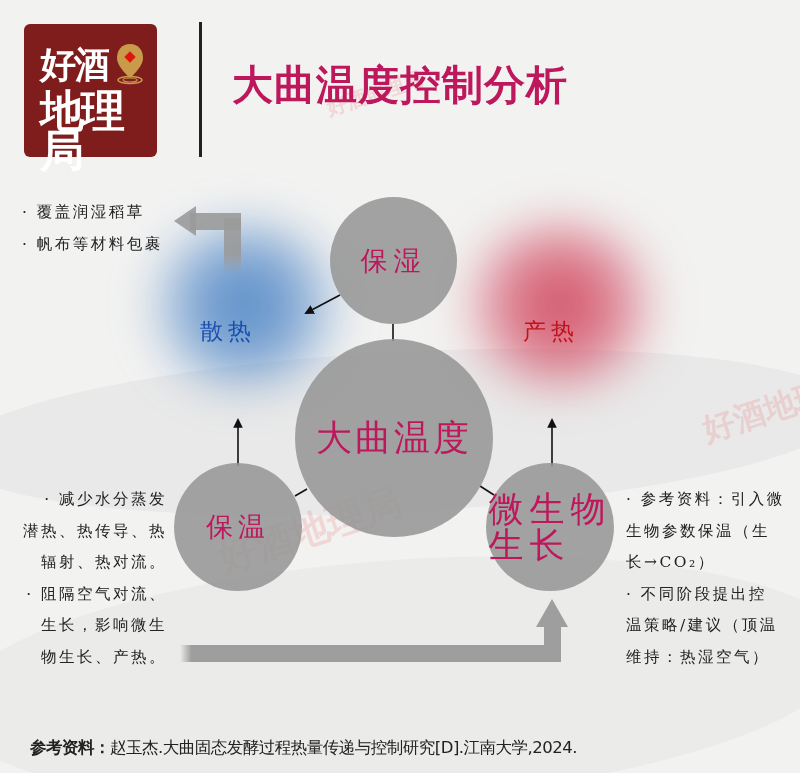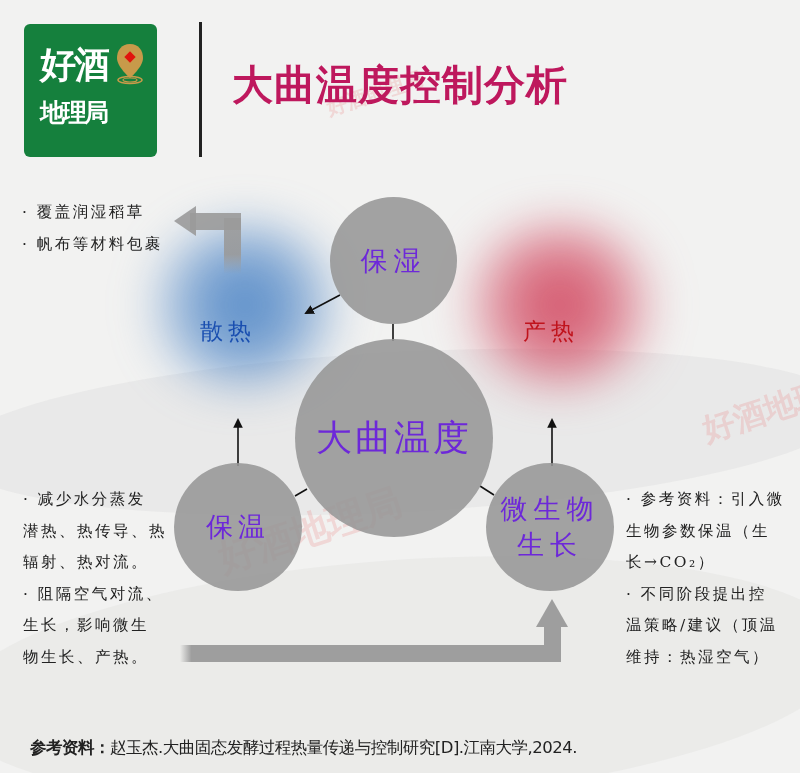--- a/index.html
+++ b/index.html
@@ -5,39 +5,39 @@
   html, body { margin:0; padding:0; }
   body {
     width:800px; height:773px; position:relative; overflow:hidden;
     background:#f2f2f1;
     font-family: "DejaVu Serif", "Liberation Serif", serif;
   }
   .bg-band { position:absolute; left:-50px; width:900px; background:#e6e6e5; opacity:.75; border-radius:50%; }
   .blob { position:absolute; border-radius:50%; filter:blur(22px); }
   .logo {
     position:absolute; left:24px; top:24px; width:133px; height:133px;
-    background:#15803d; border-radius:6px; color:#fff;
-    font-family:Liberation Sans, sans-serif; font-weight:bold;
+    background:#7f1d1d; border-radius:6px; color:#fff;
+    font-family:Liberation Serif, serif; font-weight:bold;
   }
   .logo .l1 { position:absolute; left:16px; top:22px; font-size:36px; letter-spacing:-2px; line-height:38px; }
-  .logo .l2 { position:absolute; left:16px; top:68px; font-size:25px; letter-spacing:-3px; line-height:40px; }
+  .logo .l2 { position:absolute; left:16px; top:68px; font-size:44px; letter-spacing:-3px; line-height:40px; }
   .logo .pin { position:absolute; left:91px; top:18px; width:30px; height:44px; }
   .divider { position:absolute; left:199px; top:22px; width:3px; height:135px; background:#222; }
   .title {
     position:absolute; left:232px; top:58px; font-size:41px; font-weight:bold; color:#be185d;
     letter-spacing:1px; white-space:nowrap;
   }
   .circle {
     position:absolute; border-radius:50%; background:rgba(150,150,150,0.88);
-    color:#6d28d9; display:flex; align-items:center; justify-content:center; text-align:center;
+    color:#be185d; display:flex; align-items:center; justify-content:center; text-align:left;
   }
   .c-top { left:330px; top:197px; width:127px; height:127px; font-size:27px; letter-spacing:6px; }
   .c-center { left:295px; top:339px; width:198px; height:198px; font-size:36px; letter-spacing:3px; }
   .c-left { left:174px; top:463px; width:128px; height:128px; font-size:27px; letter-spacing:5px; }
-  .c-right { left:486px; top:463px; width:128px; height:128px; font-size:27px; letter-spacing:6px; line-height:36px; }
+  .c-right { left:486px; top:463px; width:128px; height:128px; font-size:35px; letter-spacing:6px; line-height:36px; }
   .label { position:absolute; font-size:23px; letter-spacing:5px; }
   .bullets { position:absolute; font-size:15.5px; color:#222; letter-spacing:2.5px; }
   .bullets .row { line-height:31.5px; white-space:nowrap; }
   .ref {
     position:absolute; left:30px; top:737px; font-size:16.5px; color:#222;
     font-family:"DejaVu Sans", sans-serif; white-space:nowrap; letter-spacing:-0.5px;
   }
   .ref b { font-weight:bold; }
   svg.overlay { position:absolute; left:0; top:0; }
   .wm { position:absolute; color:rgba(230,120,120,0.22); font-family:"DejaVu Sans",sans-serif; font-weight:bold; transform:rotate(-18deg); white-space:nowrap; }
@@ -122,21 +122,21 @@
   <div>
     <div>微生物</div>
     <div>生长</div>
   </div>
 </div>
 
 <div class="bullets" style="left:22px;top:197px;">
   <div class="row">· 覆盖润湿稻草</div>
   <div class="row">· 帆布等材料包裹</div>
 </div>
-<div class="bullets" style="left:23px;top:484px;">
+<div class="bullets" style="left:23px;top:484px;text-align:right;">
   <div class="row">· 减少水分蒸发</div>
   <div class="row">潜热、热传导、热</div>
   <div class="row">辐射、热对流。</div>
   <div class="row">· 阻隔空气对流、</div>
   <div class="row">生长，影响微生</div>
   <div class="row">物生长、产热。</div>
 </div>
 <div class="bullets" style="left:626px;top:484px;">
   <div class="row">· 参考资料：引入微</div>
   <div class="row">生物参数保温（生</div>

